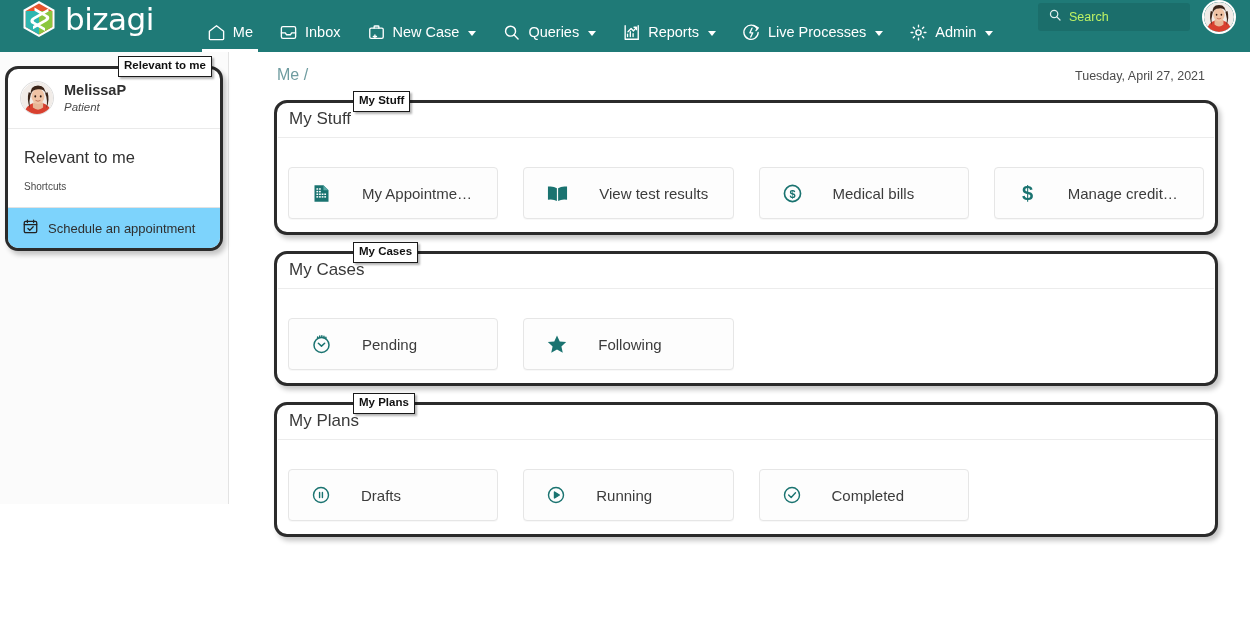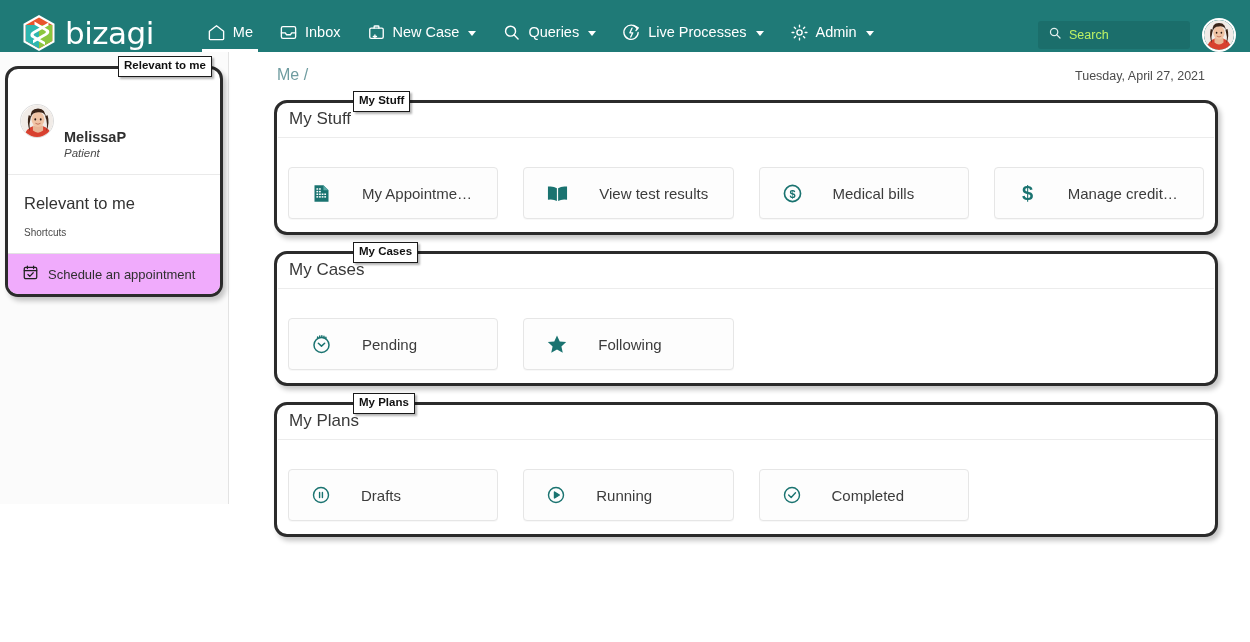--- a/index.html
+++ b/index.html
@@ -12,21 +12,21 @@
     font-family: "Liberation Sans", sans-serif;
     -webkit-font-smoothing: antialiased;
   }
 
   
   .header {
     position: relative;
     height: 52px;
     background: #1f7a77;
     display: flex;
-    align-items: flex-end;
+    align-items: flex-start;
     padding: 0 0 0 22px;
     overflow: visible;
   }
 
   .brand {
     display: flex;
     align-items: center;
     gap: 9px;
     margin-right: 40px;
   }
@@ -144,21 +144,20 @@
     border-radius: 50%;
     overflow: hidden;
     flex: 0 0 auto;
     border: 1px solid #ddd;
   }
   .profile-name {
     font-size: 14.5px;
     font-weight: bold;
     color: #2f2f2f;
     line-height: 1.25;
-    margin-top: 47px;
   }
   .profile-role {
     font-size: 11.5px;
     font-style: italic;
     color: #4a4a4a;
     line-height: 1.3;
   }
 
   .side-heading {
     font-size: 16.5px;
@@ -167,21 +166,21 @@
   }
   .side-sub {
     font-size: 10px;
     color: #4a4a4a;
     padding: 0 16px 15px 16px;
   }
   .side-shortcut {
     display: flex;
     align-items: center;
     gap: 9px;
-    background: #f0abfc;
+    background: #7dd3fc;
     border-top: 1px solid #e2e2e2;
     padding: 10px 14px;
     font-size: 13px;
     color: #2f2f2f;
     border-radius: 0 0 10px 10px;
     cursor: pointer;
   }
 
   
   .anno {
@@ -321,20 +320,33 @@
       <span class="ico">
         <svg width="19" height="19" viewBox="0 0 24 24" fill="none" stroke="#fff" stroke-width="1.8" stroke-linecap="round">
           <circle cx="10.8" cy="10.3" r="6.3"></circle>
             <path d="M15.4 15.2 L20.3 20.3"></path>
         </svg>
       </span>
       <span>Queries</span>
       <span class="caret"></span>
     </div>
 
+    <div class="nav-item">
+      <span class="ico">
+        <svg width="19" height="19" viewBox="0 0 24 24" fill="none" stroke="#fff" stroke-width="1.7" stroke-linecap="round" stroke-linejoin="round">
+          <path d="M4 3.5 V20.5 H20.5"></path>
+          <path d="M20.5 3.5 V20.5"></path>
+          <path d="M7 17 v-3 M10.5 17 v-6 M14 17 v-3.5"></path>
+          <path d="M7.5 11 L11.5 7 L14.5 10 L18 5.8"></path>
+          <path d="M15.2 5.4 h3 v3"></path>
+        </svg>
+      </span>
+      <span>Reports</span>
+      <span class="caret"></span>
+    </div>
 
     <div class="nav-item">
       <span class="ico">
         <svg width="19" height="19" viewBox="0 0 24 24" fill="none" stroke="#fff" stroke-width="1.7" stroke-linecap="round" stroke-linejoin="round">
           <path d="M19.2 7.2 A9 9 0 1 0 20.4 12"></path>
           <path d="M14.6 3 L20.6 6 L17.6 9.6"></path>
           <path d="M12.6 6.6 L10 12.4 h3.6 L11 17.6"></path>
         </svg>
       </span>
       <span>Live Processes</span>

